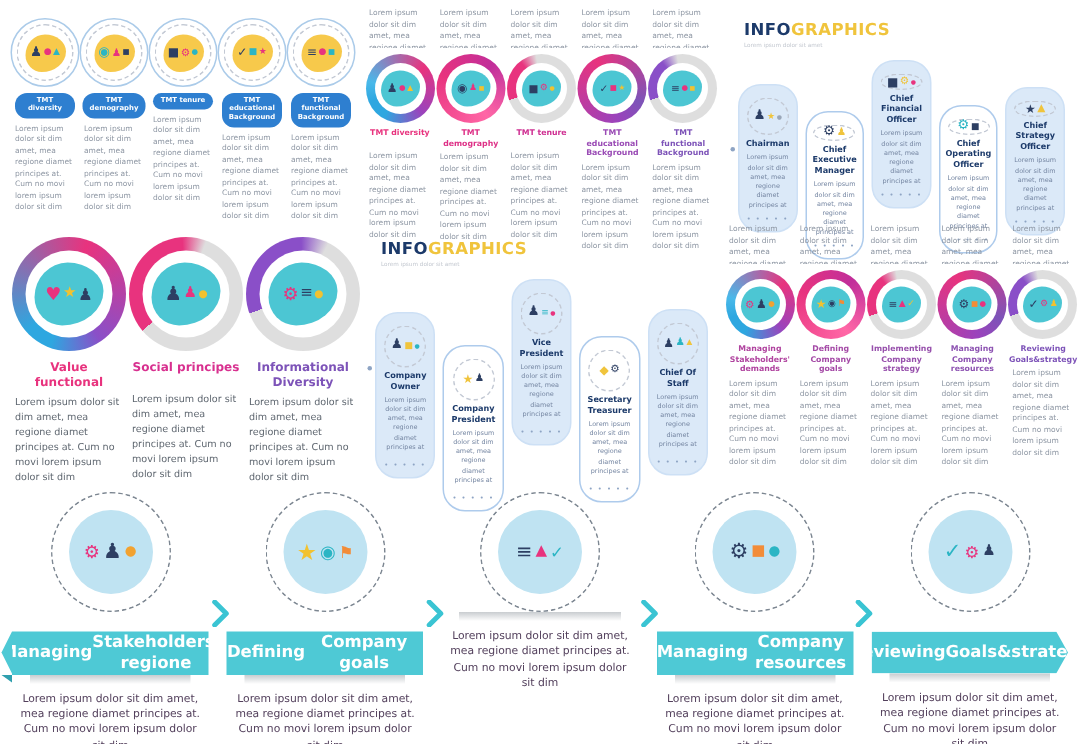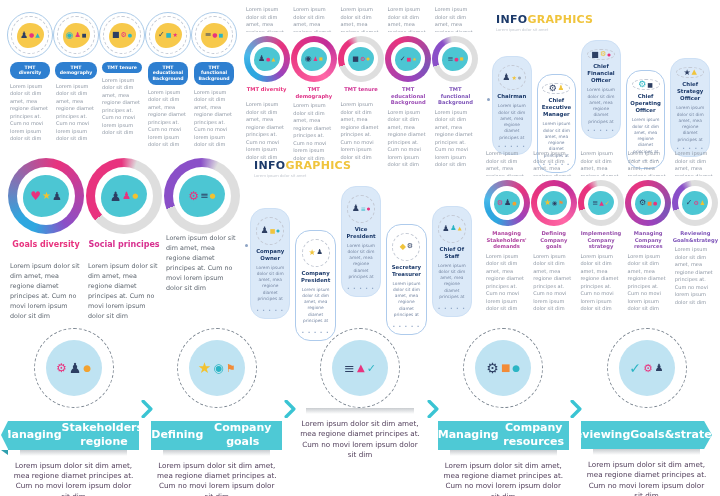--- a/index.html
+++ b/index.html
@@ -334,21 +334,21 @@
       <div class="wcol">
         <div class="ring">
           <div class="ring-in">
             <div class="blob teal">
               <span class="glyph" style="color: rgb(232, 51, 126); font-size: 12px;">♥</span>
               <span class="glyph" style="color: rgb(242, 194, 48); font-size: 10px;">★</span>
               <span class="glyph" style="color: rgb(45, 63, 99); font-size: 11px;">♟</span>
             </div>
           </div>
         </div>
-        <div class="wlabel" style="color: rgb(232, 51, 126);">Goals diversity</div>
+        <div class="wlabel" style="color: rgb(232, 51, 126);">Value functional</div>
         <p class="tiny">Lorem ipsum dolor sit dim amet, mea regione diamet principes at. Cum no movi lorem ipsum dolor sit dim</p>
       </div>
 
       <div class="wcol">
         <div class="ring">
           <div class="ring-in">
             <div class="blob teal">
               <span class="glyph" style="color: rgb(45, 63, 99); font-size: 13px;">♟</span>
               <span class="glyph" style="color: rgb(232, 51, 126); font-size: 10px;">♟</span>
               <span class="glyph" style="color: rgb(242, 194, 48); font-size: 7px;">●</span>
@@ -362,20 +362,21 @@
       <div class="wcol">
         <div class="ring">
           <div class="ring-in">
             <div class="blob teal">
               <span class="glyph" style="color: rgb(232, 51, 126); font-size: 12px;">⚙</span>
               <span class="glyph" style="color: rgb(45, 63, 99); font-size: 10px;">≡</span>
               <span class="glyph" style="color: rgb(242, 194, 48); font-size: 7px;">●</span>
             </div>
           </div>
         </div>
+        <div class="wlabel" style="color: rgb(125, 83, 184);">Informational Diversity</div>
         <p class="tiny">Lorem ipsum dolor sit dim amet, mea regione diamet principes at. Cum no movi lorem ipsum dolor sit dim</p>
       </div>
 
   </div>
 </section>
 
 <section class="tpl t5">
   <div class="brand">
     <span class="b-info">INFO</span><span class="b-graph">GRAPHICS</span>
     <div class="b-sub">Lorem ipsum dolor sit amet</div>

